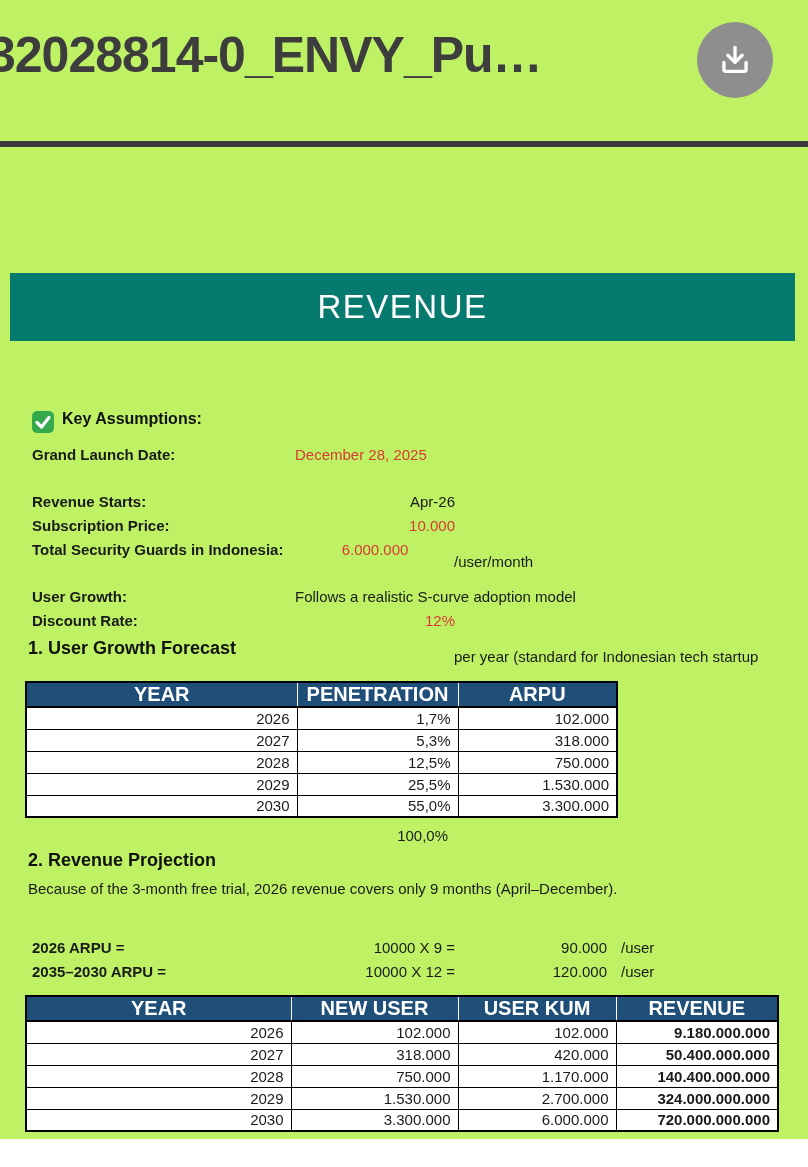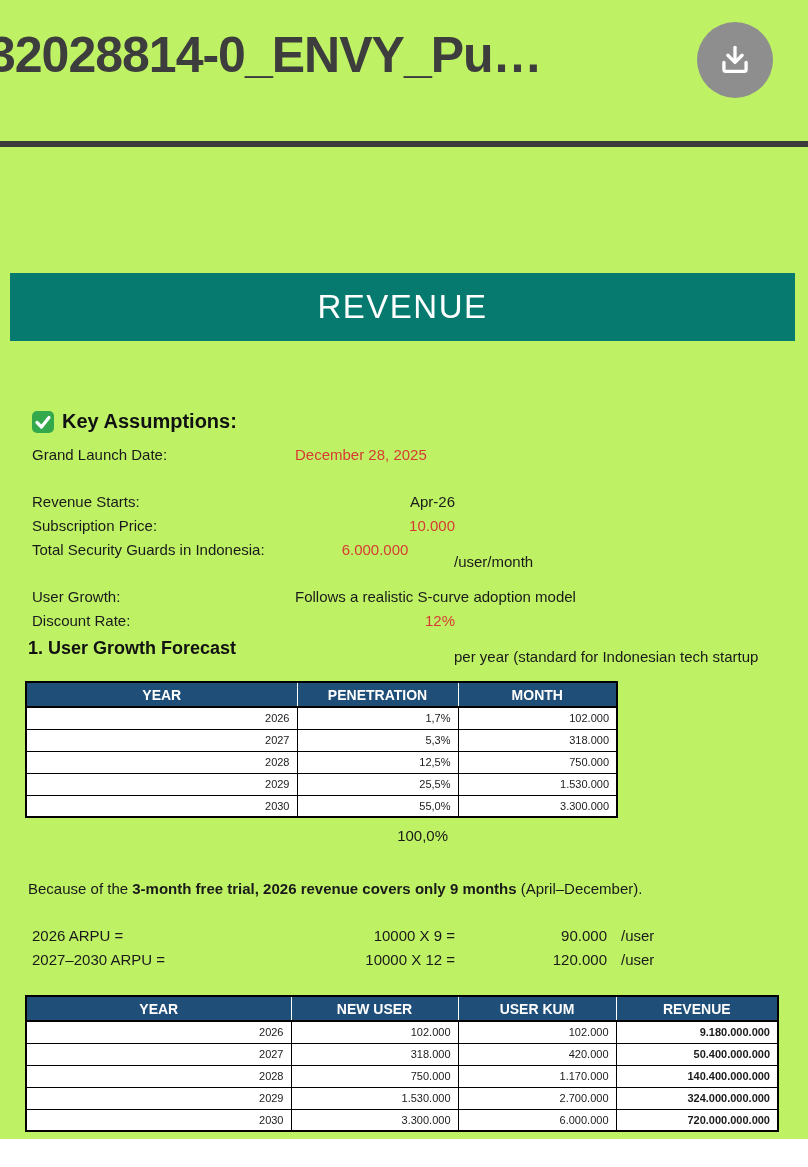--- a/index.html
+++ b/index.html
@@ -14,51 +14,51 @@
             background:#8e8e8e; border:none; cursor:pointer; display:flex; align-items:center; justify-content:center; }
   .hdr-divider { position:absolute; left:0; top:141px; width:808px; height:6px; background:#3b3b3b; }
 
   
   .banner { position:absolute; left:10px; top:273px; width:785px; height:68px;
             background:var(--teal,#077a70); display:flex; align-items:center; justify-content:center; }
   .banner-title { color:#fff; font-size:33px; font-weight:400; letter-spacing:1.5px; }
 
   
   .check-icon { position:absolute; left:31px; top:410px; width:24px; height:24px; }
-  .kh { position:absolute; left:62px; top:410px; font-size:20px; font-weight:700; color:#111; }
+  .kh { position:absolute; left:62px; top:410px; font-size:16px; font-weight:700; color:#111; }
   .a-row { position:absolute; left:0; width:808px; height:24px; line-height:24px; font-size:15px; white-space:nowrap; }
-  .a-label { position:absolute; left:32px; font-weight:400; }
+  .a-label { position:absolute; left:32px; font-weight:700; }
   .v-left { position:absolute; left:295px; }
   .v-right-455 { position:absolute; left:295px; width:160px; text-align:right; }
   .v-center-455 { position:absolute; left:295px; width:160px; text-align:center; }
   .v-unit-462 { position:absolute; left:454px;margin-top:36px; }
   .v-right-605 { position:absolute; left:455px; width:152px; text-align:right; }
   .v-unit-620 { position:absolute; left:621px; }
   .v-extra-600 { position:absolute; left:600px; }
   .red { color:var(--red,#d83a33); }
 
   
   .sec-h { position:absolute; left:28px; font-size:18px; font-weight:700; color:#111; }
   .note { position:absolute; left:28px; top:880px; font-size:15px; white-space:nowrap; }
-  .note b { font-weight:700; }
+  .note b { font-weight:400; }
 
   
   .xl { position:absolute; border-collapse:collapse; table-layout:fixed; border:2px solid #000; }
-  .xl th { background:var(--navy,#1f4e79); color:#fff; font-size:14px; font-weight:700;
+  .xl th { background:var(--navy,#1f4e79); color:#fff; font-size:20px; font-weight:700;
            height:25px; text-align:center; border:1.5px solid #fff; border-top:2px solid #000; border-bottom:2px solid #000; }
   .xl th:first-child { border-left:2px solid #000; }
   .xl th:last-child { border-right:2px solid #000; }
-  .xl td { background:#fff; border:1.7px solid #000; height:22px; font-size:11px;
+  .xl td { background:#fff; border:1.7px solid #000; height:22px; font-size:15px;
            text-align:right; padding:0 7px 0 0; color:#1a1a1a; }
   .t1 { left:25px; top:681px; width:591px; }
   .t2 { left:25px; top:995px; width:752px; }
   .t2 td:nth-child(4) { font-weight:700; }
   .pen-total { position:absolute; left:296px; top:827px; width:152px; text-align:right; font-size:15px; }
 
-  .arpu-row { position:absolute; left:0; width:808px; height:24px; line-height:24px; font-size:15px; white-space:nowrap; }
+  .arpu-row { position:absolute; left:0; width:808px; height:24px; line-height:24px; font-size:15px; white-space:nowrap;margin-top:12px; }
 </style>
 </head>
 <body>
 
 <div class="page">
 
   <div class="doc-title">32028814-0_ENVY_Pu…</div>
   <button class="dl-btn">
     <span style="display:flex;">
       <svg width="38" height="38" viewBox="0 0 24 24" fill="none" stroke="#ffffff" stroke-width="2.1" stroke-linecap="round" stroke-linejoin="round">
@@ -113,21 +113,21 @@
   <table class="xl t1">
     <colgroup>
         <col style="width:271px">
         <col style="width:161px">
         <col style="width:159px">
       </colgroup>
     <thead>
       <tr>
         <th>YEAR</th>
         <th>PENETRATION</th>
-        <th>MONTH</th>
+        <th>ARPU</th>
       </tr>
     </thead>
     <tbody>
         <tr>
           <td>2026</td>
           <td>1,7%</td>
           <td>102.000</td>
         </tr>
         <tr>
           <td>2027</td>
@@ -146,30 +146,31 @@
         </tr>
         <tr>
           <td>2030</td>
           <td>55,0%</td>
           <td>3.300.000</td>
         </tr>
       </tbody>
   </table>
   <div class="pen-total">100,0%</div>
 
+  <div class="sec-h" style="top:850px">2. Revenue Projection</div>
   <div class="note"><span>Because of the </span><b>3-month free trial, 2026 revenue covers only 9 months</b><span> (April–December).</span></div>
 
   <div class="arpu-row" style="top:924px">
     <span class="a-label">2026 ARPU =</span>
     <span class="v-right-455">10000 X 9 =</span>
     <span class="v-right-605">90.000</span>
     <span class="v-unit-620">/user</span>
   </div>
   <div class="arpu-row" style="top:948px">
-    <span class="a-label">2027–2030 ARPU =</span>
+    <span class="a-label">2035–2030 ARPU =</span>
     <span class="v-right-455">10000 X 12 =</span>
     <span class="v-right-605">120.000</span>
     <span class="v-unit-620">/user</span>
   </div>
 
   <table class="xl t2">
     <colgroup>
         <col style="width:265px">
         <col style="width:167px">
         <col style="width:158px">

